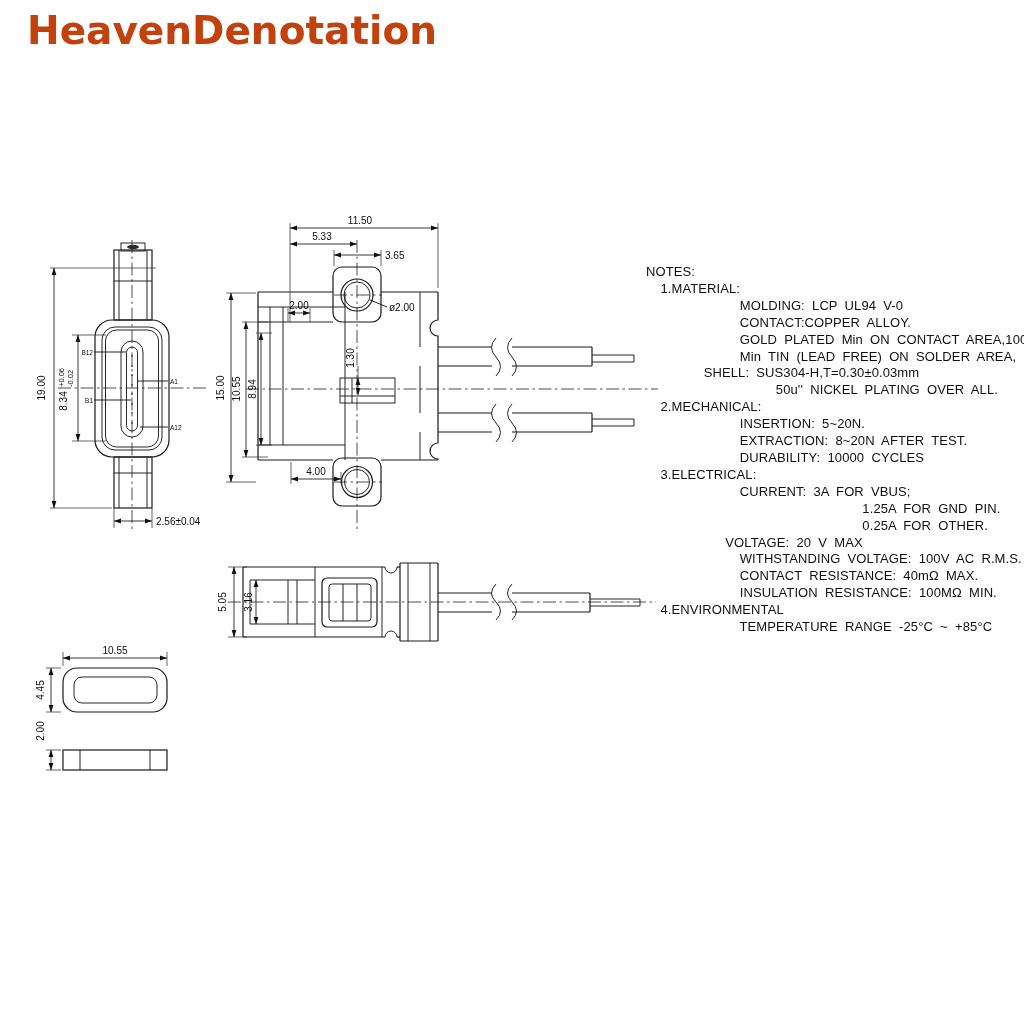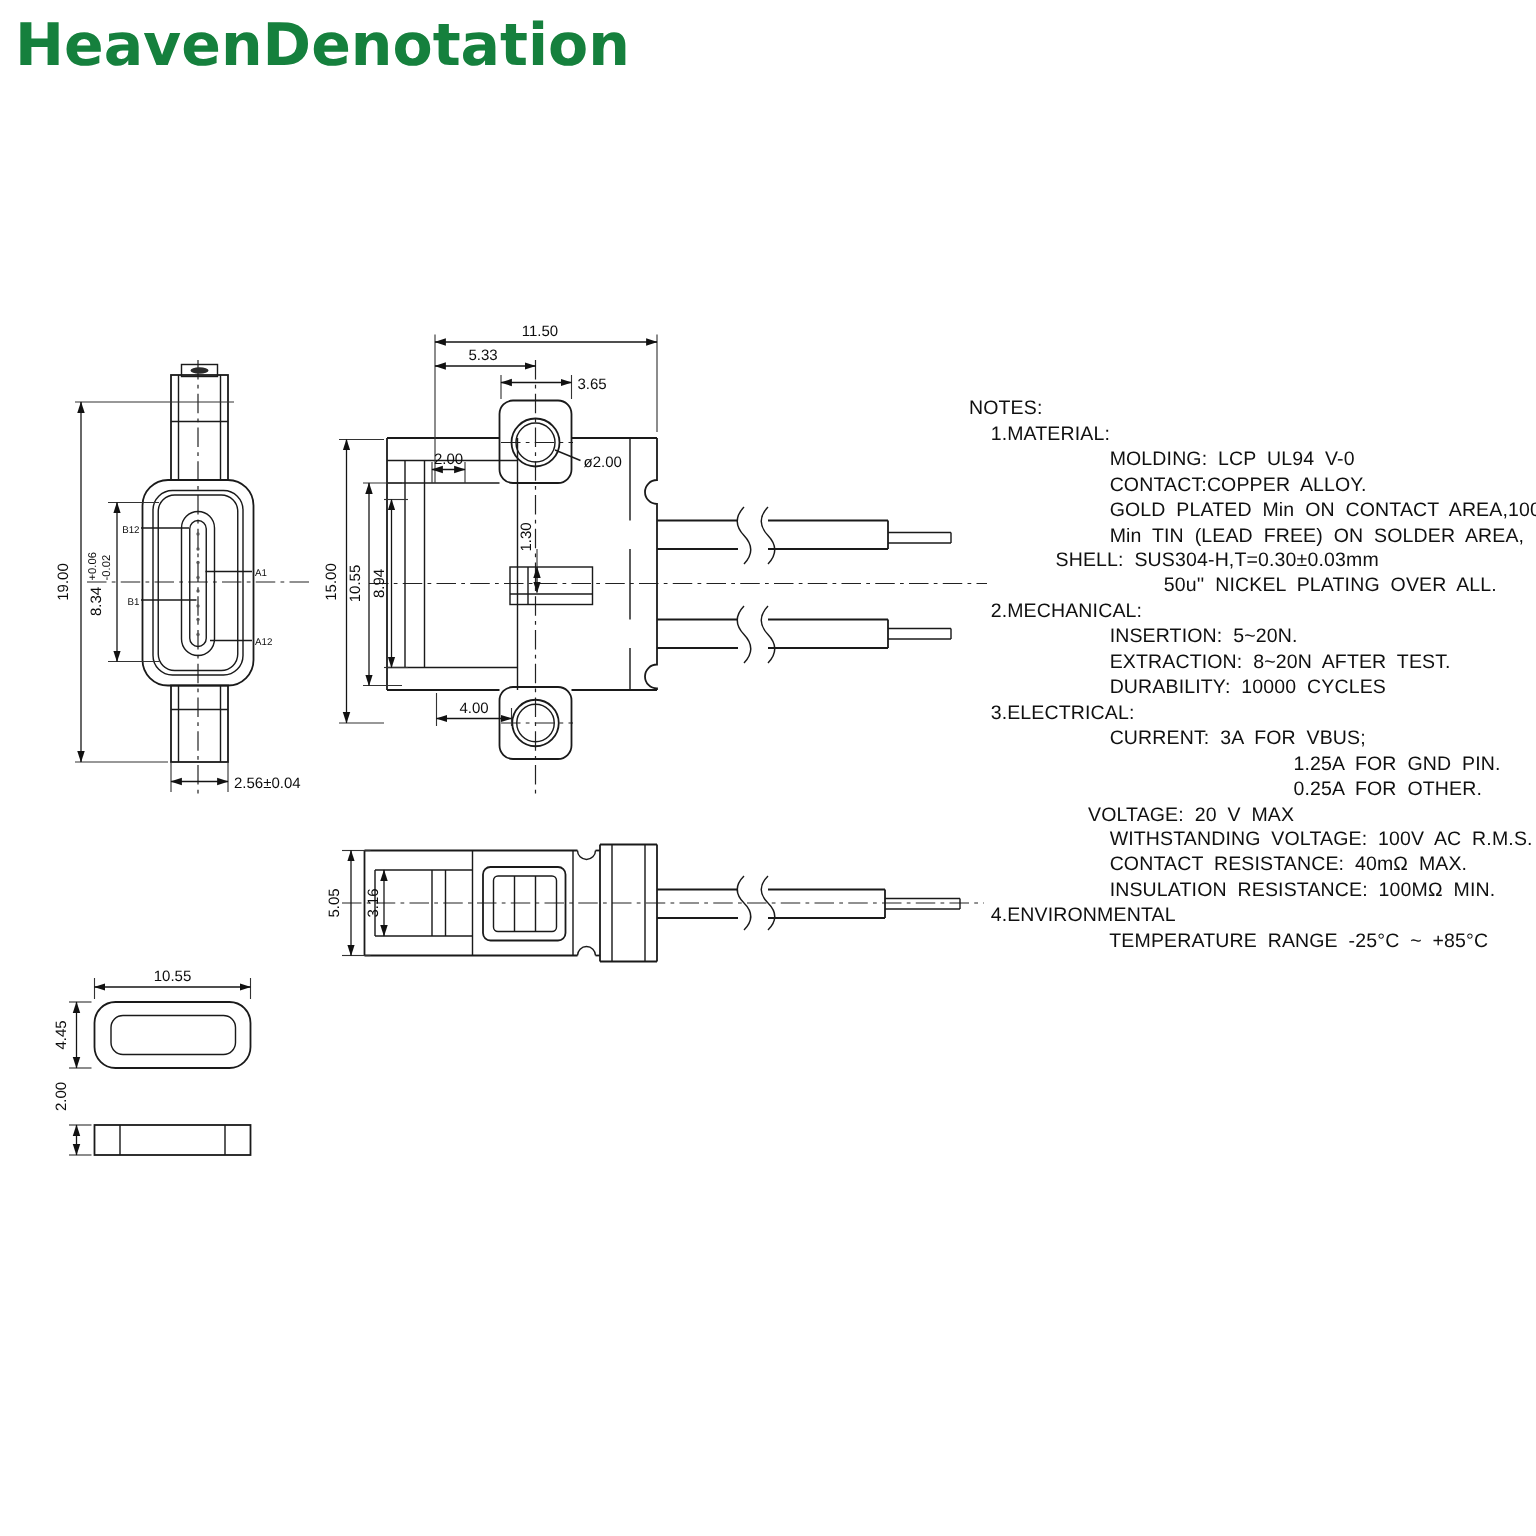--- a/index.html
+++ b/index.html
@@ -1,18 +1,18 @@
 <!DOCTYPE html>
 <html><head>
 <meta charset="utf-8">
 <style>
   html,body{margin:0;padding:0;background:#ffffff;}
   body{width:1024px;height:1024px;position:relative;overflow:hidden;font-family:"Liberation Sans",sans-serif;}
-  .brand{position:absolute;left:10px;top:8px;font-family:"DejaVu Sans",sans-serif;font-weight:bold;
-         font-size:39px;color:#15803d;letter-spacing:0px;white-space:nowrap;}
+  .brand{position:absolute;left:27px;top:8px;font-family:"DejaVu Sans",sans-serif;font-weight:bold;
+         font-size:39px;color:#c2410c;letter-spacing:0px;white-space:nowrap;}
   .notes{position:absolute;left:646px;top:264px;margin:0;font-family:"Liberation Sans",sans-serif;
          font-size:13px;line-height:16.9px;color:#101010;white-space:pre;word-spacing:3.5px;letter-spacing:0.1px;}
   svg.drawing{position:absolute;left:0;top:0;}
   .o{fill:none;stroke:#1a1a1a;stroke-width:1.2;}
   .i{fill:none;stroke:#1a1a1a;stroke-width:0.95;}
   .d{fill:none;stroke:#141414;stroke-width:0.85;}
   .dm{marker-start:url(#arr);marker-end:url(#arr);}
   .cl{fill:none;stroke:#222222;stroke-width:0.8;stroke-dasharray:13 3.5 2.5 3.5;}
   .ext{fill:none;stroke:#333333;stroke-width:0.75;}
   text{font-family:"Liberation Sans",sans-serif;fill:#0d0d0d;}

